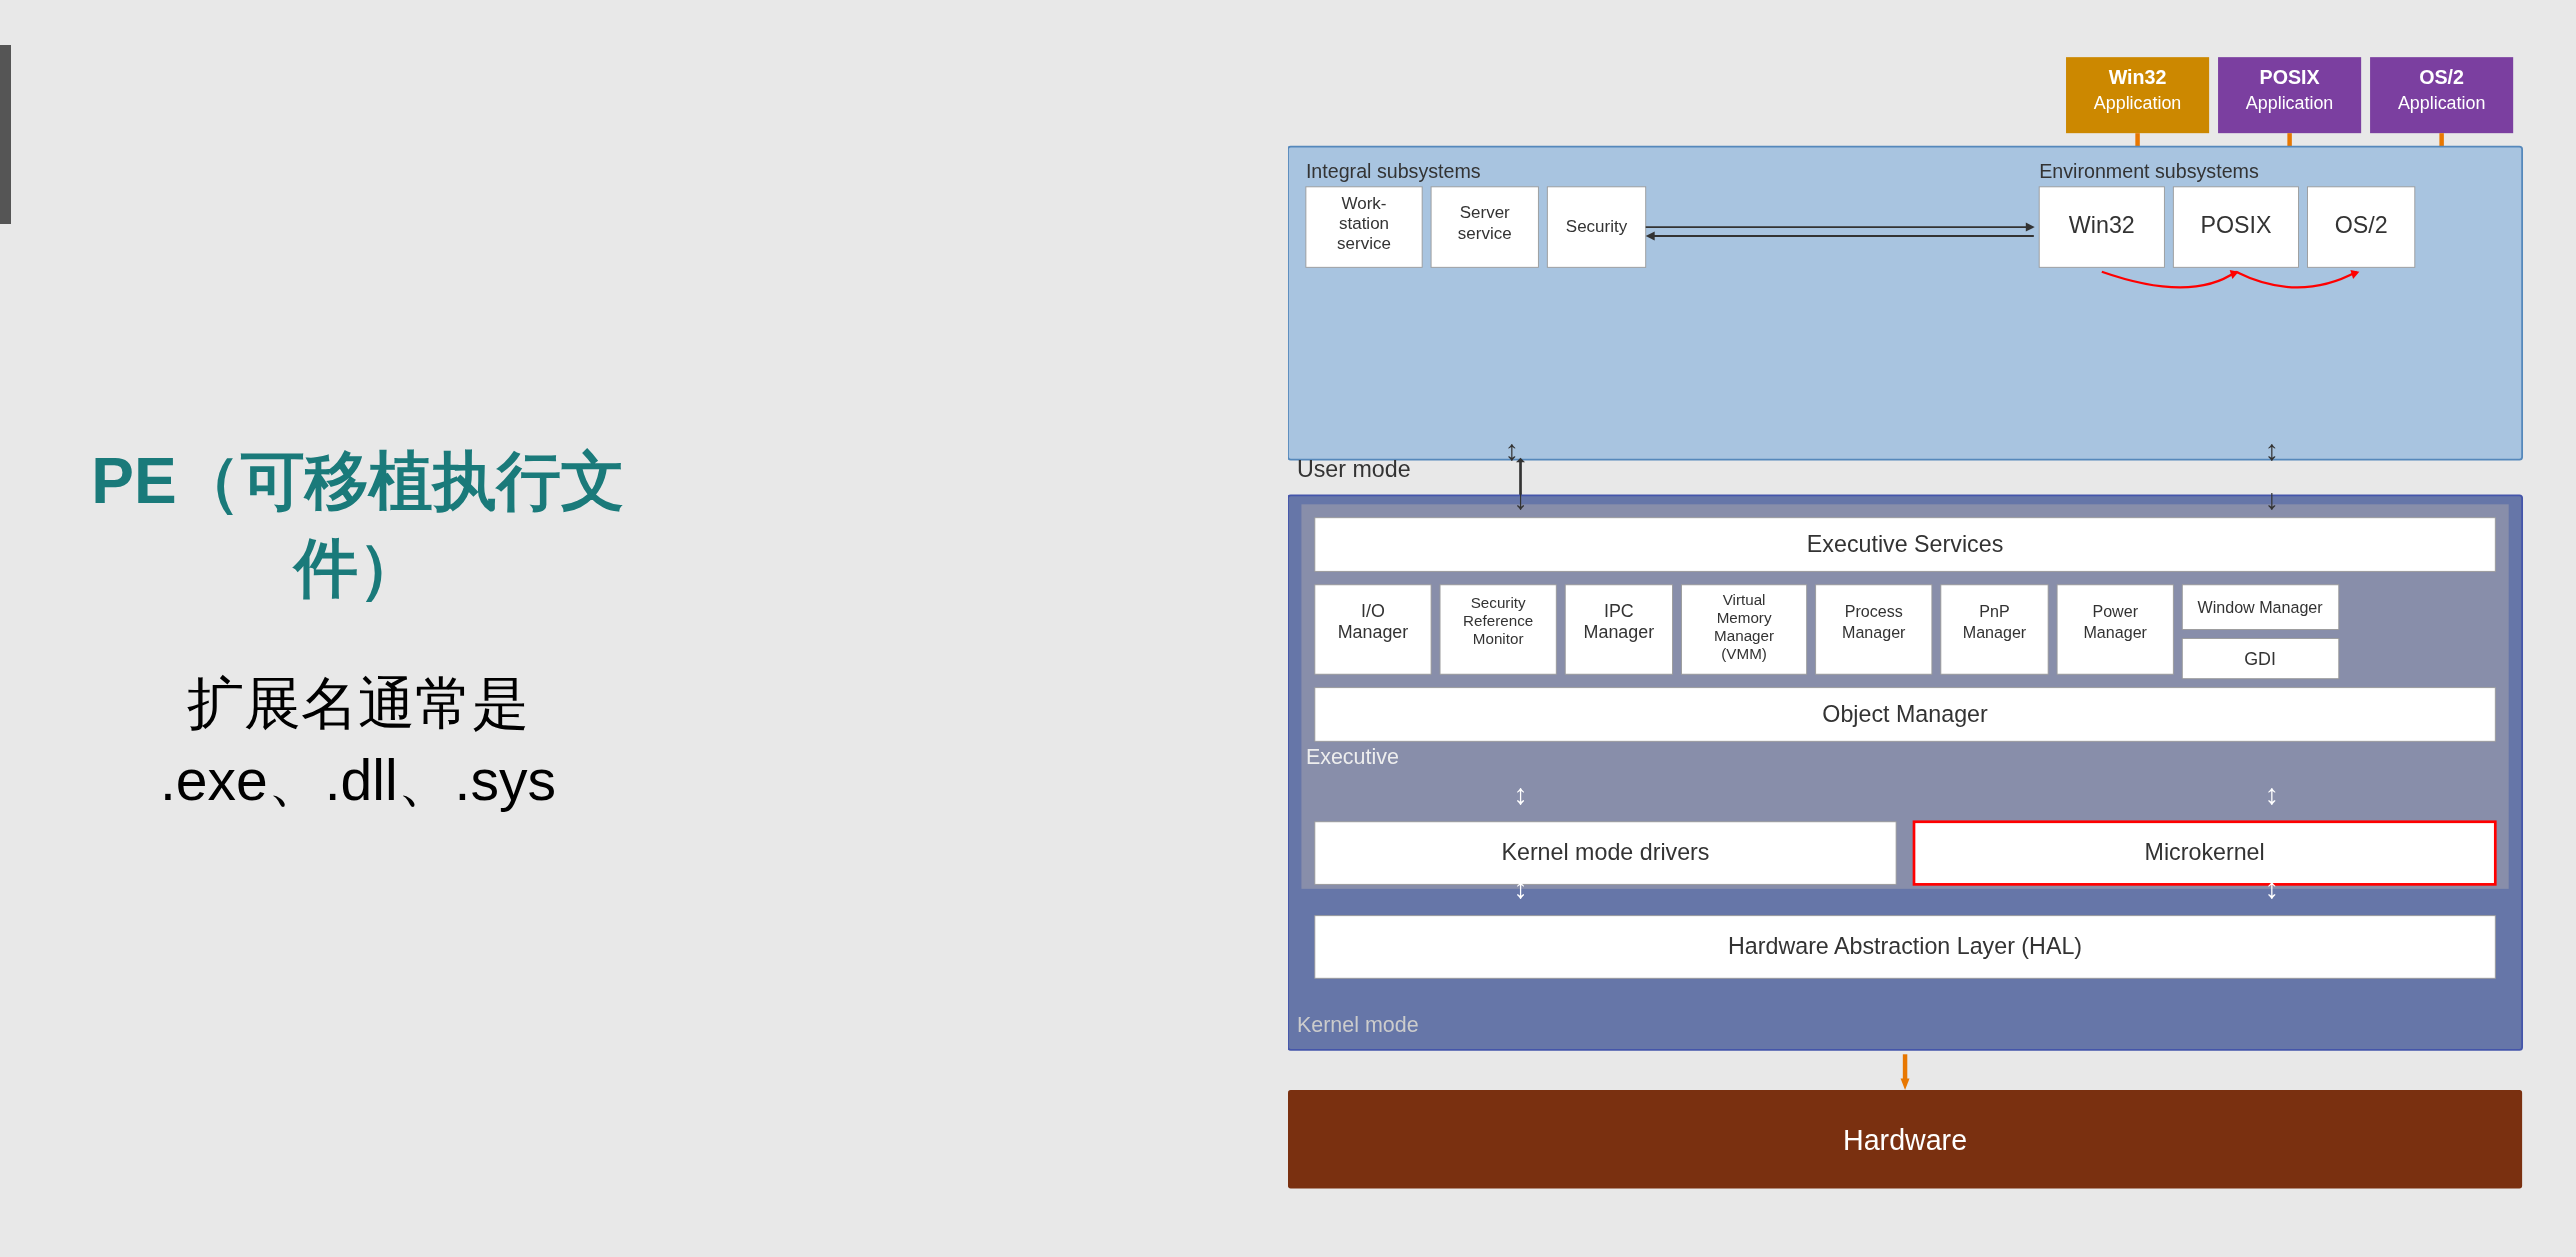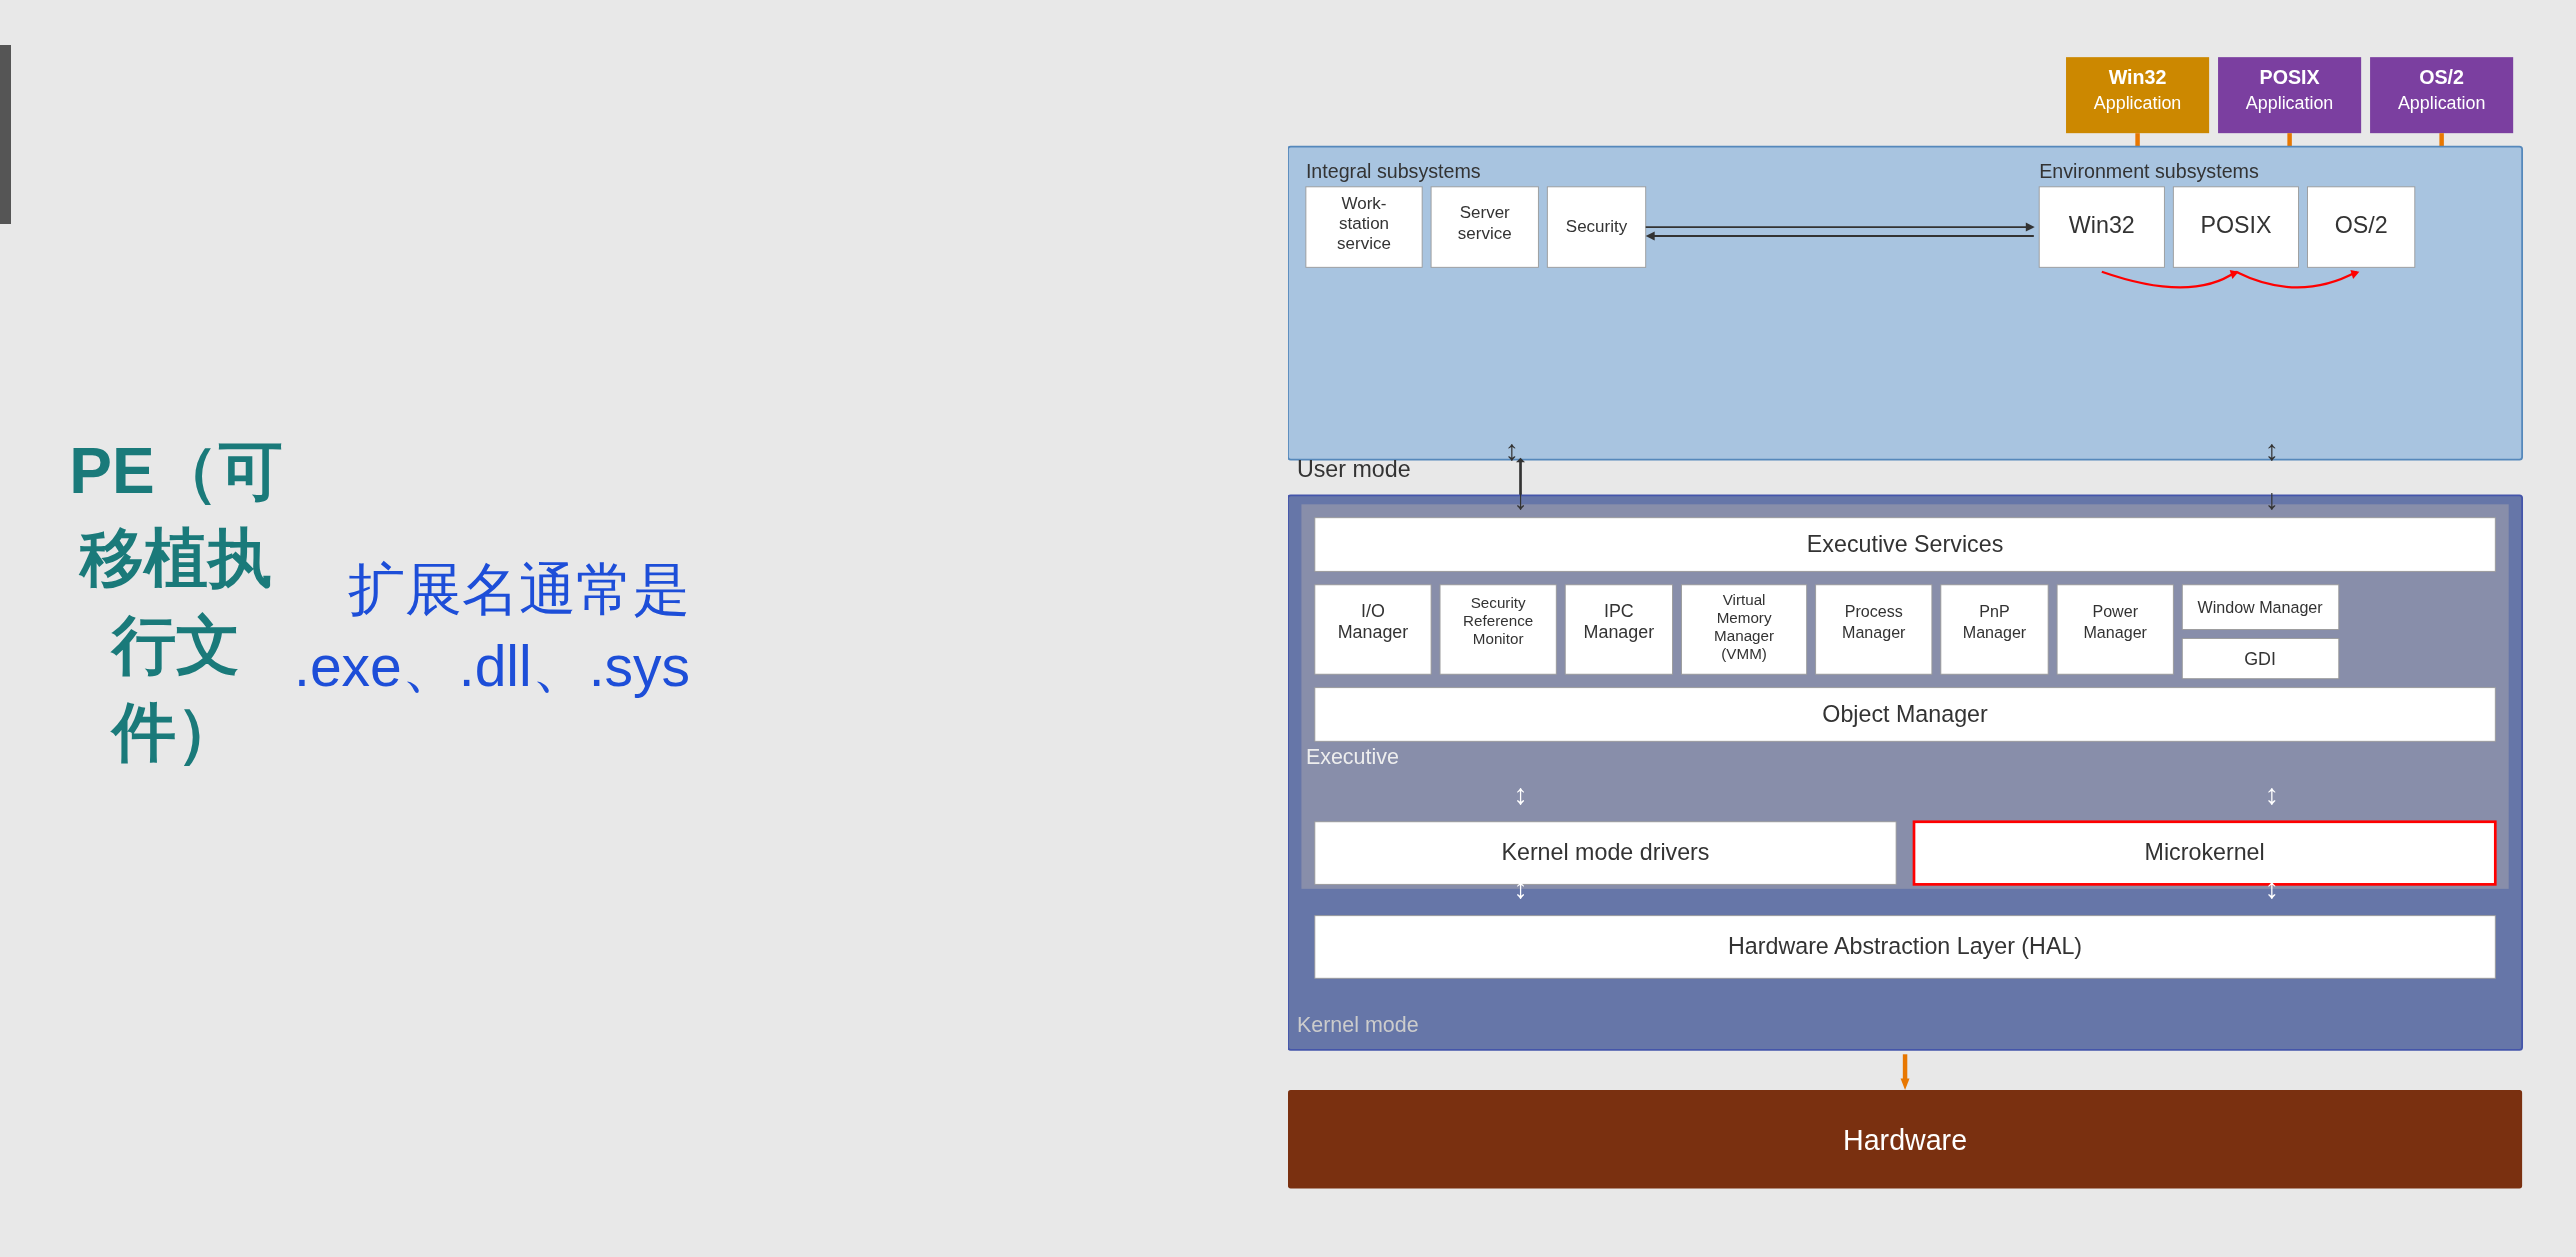--- a/index.html
+++ b/index.html
@@ -29,40 +29,40 @@
       height: 179px;
       background: #555;
       position: absolute;
       left: 0;
       top: 45px;
     }
 
     
     .left-content {
       width: 716px;
-      padding: 72px 42px;
-      display: flex;
+      padding: 72px 54px;
+      display: flex;
+      flex-direction: column;
       justify-content: center;
       align-items: center;
       height: 100%;
-      margin-left: 16px;
     }
 
     .main-title {
       font-size: 64px;
       font-weight: bold;
       color: #1a7a7a;
       margin-bottom: 54px;
       text-align: center;
     }
 
     .subtitle {
       font-size: 57px;
-      color: #1d4ed8;
-      text-align: right;
+      color: #000000;
+      text-align: center;
     }
 
     
     .right-content {
       flex: 1;
       display: flex;
       justify-content: flex-end;
       align-items: center;
       height: 100%;
       padding: 36px;

